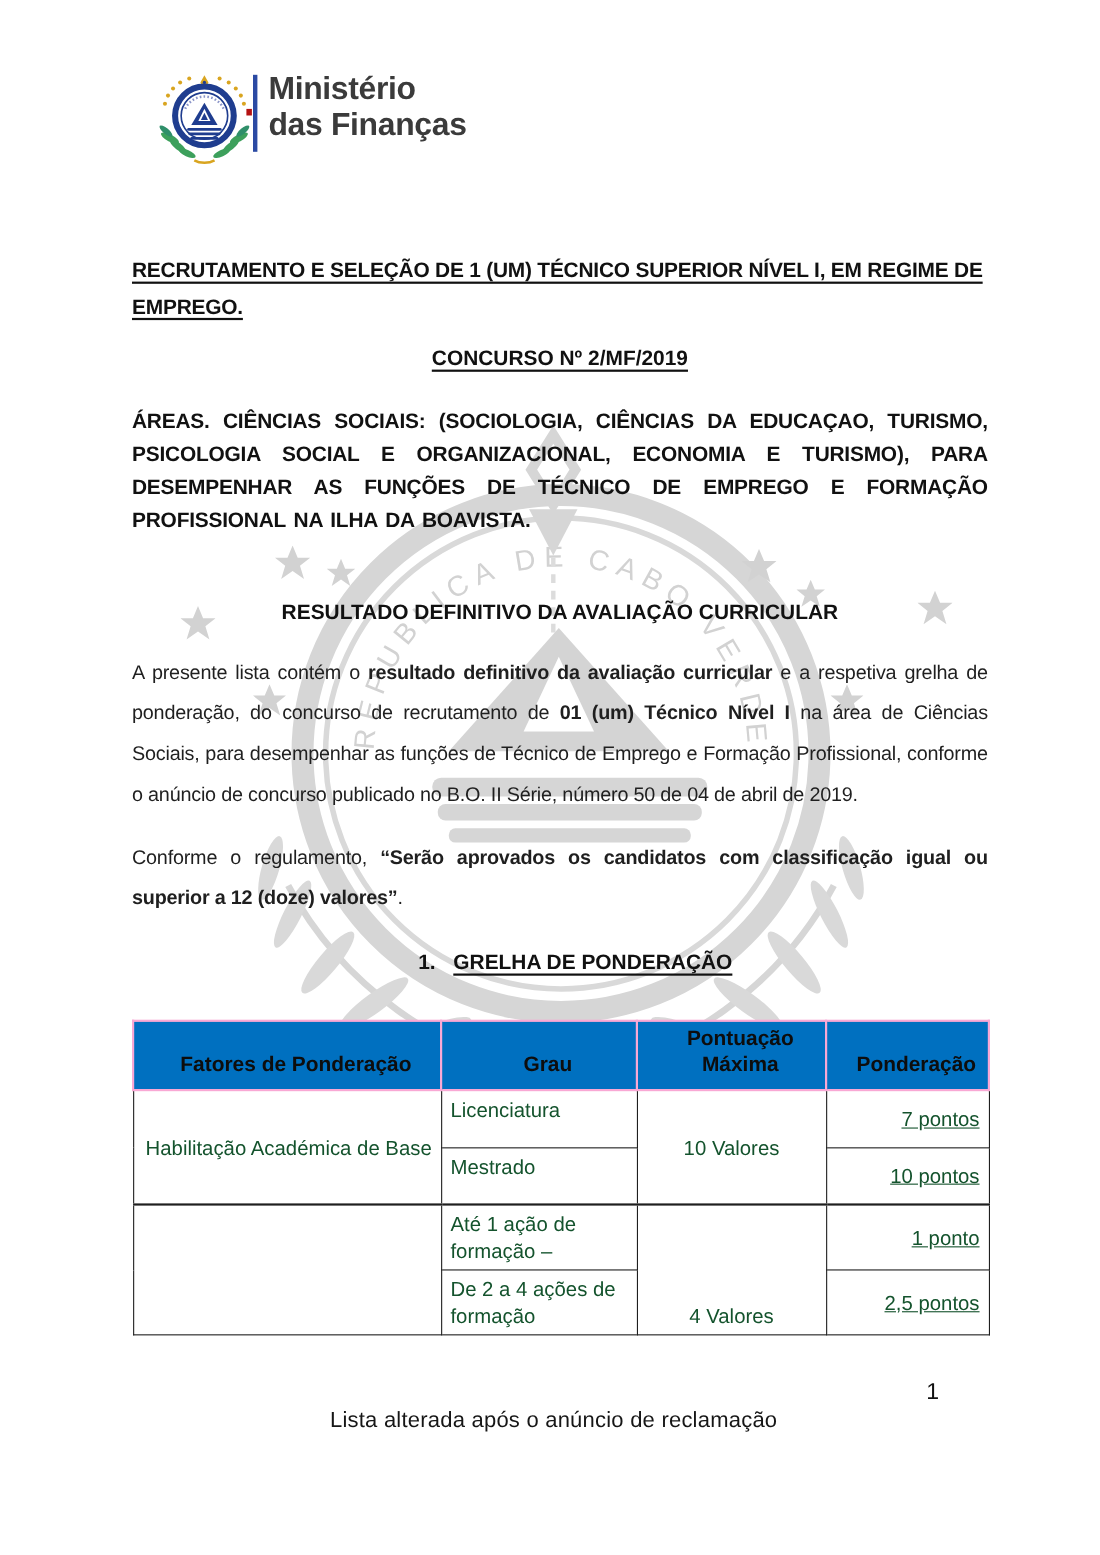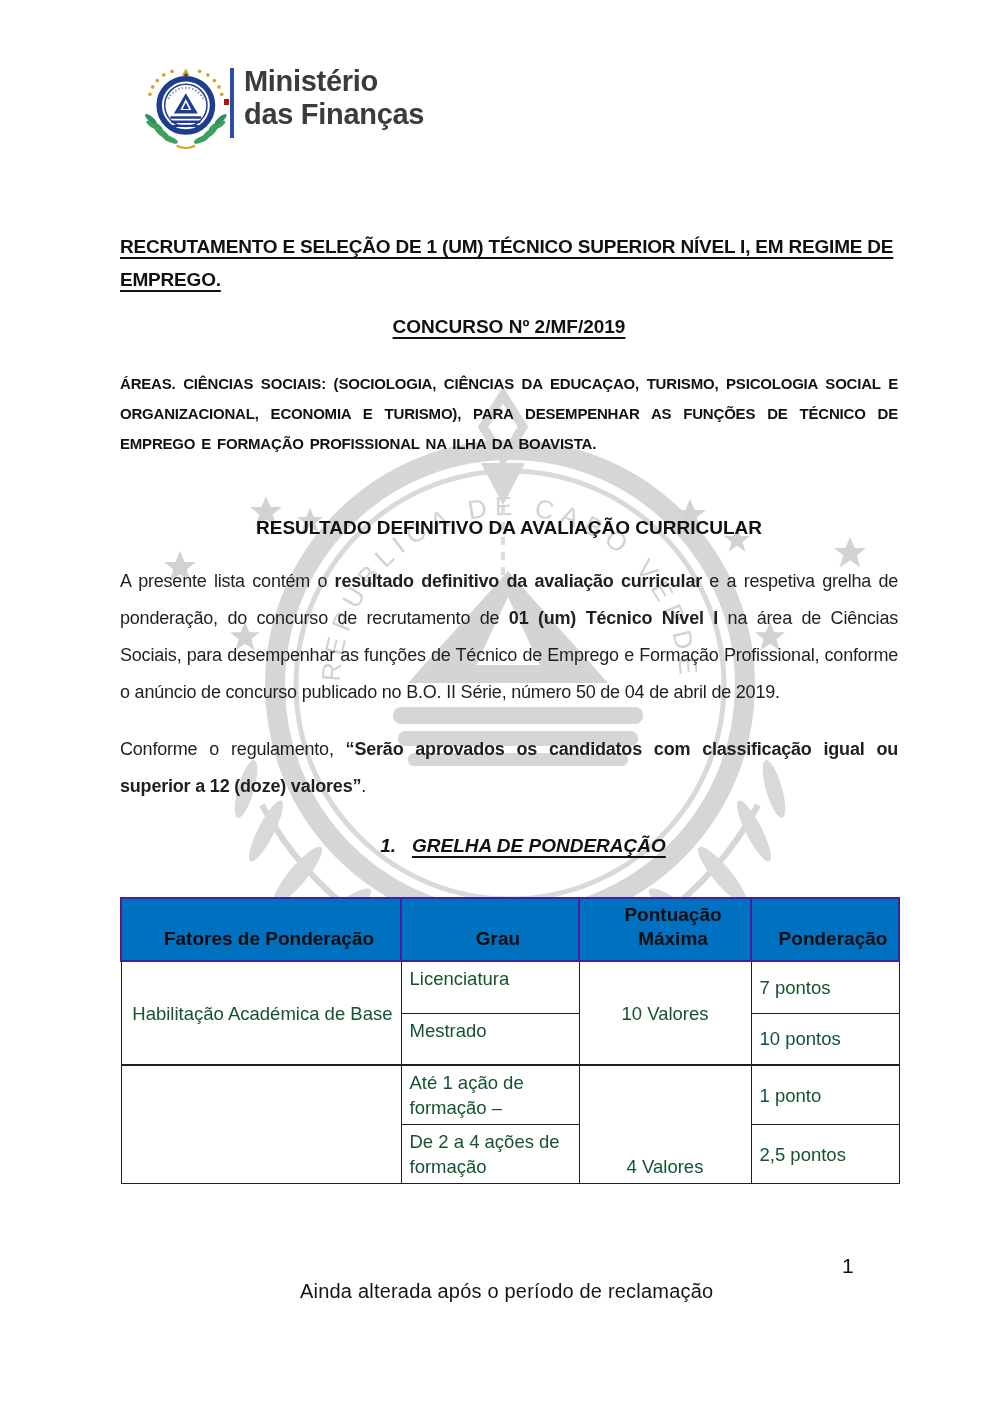--- a/index.html
+++ b/index.html
@@ -52,66 +52,65 @@
     margin:72px 0 0 0;
     font-weight:700;font-size:19px;line-height:33px;
     letter-spacing:-0.2px;color:#111;
   }
   .u{text-decoration:underline;text-decoration-thickness:2px;text-underline-offset:4px;}
   .concurso{
     margin:14px 0 0 0;text-align:center;font-weight:700;font-size:19px;line-height:33px;color:#111;
   }
   .areas{
     margin:26px 0 0 0;
-    font-weight:700;font-size:15px;line-height:30px;
+    font-weight:700;font-size:19px;line-height:30px;
     text-align:justify;letter-spacing:-0.2px;color:#111;
     word-spacing:2px;
   }
   .resultado{
     margin:54px 0 0 0;text-align:center;font-weight:700;font-size:19px;line-height:30px;color:#111;
   }
   .para{
     margin:20px 0 0 0;
     font-size:18px;line-height:37px;text-align:justify;
     letter-spacing:-0.2px;color:#1f1f1f;
   }
   .para b{letter-spacing:-0.2px;}
   .grelha{
     margin:26px 0 0 0;text-align:center;font-weight:700;font-size:19px;line-height:30px;color:#111;
     padding-left:28px;
-    font-style:italic;
   }
   .grelha .num{margin-right:16px;text-decoration:none;}
   
   table.grid{
     border-collapse:collapse;margin-top:36px;width:778px;table-layout:fixed;
     background:transparent;position:relative;z-index:1;
   }
   table.grid col.c1{width:280px;}
   table.grid col.c2{width:178px;}
   table.grid col.c3{width:172px;}
   table.grid col.c4{width:148px;}
   table.grid th{
     background:var(--table-header-blue,#0070C0);
     color:#0d0d0d;font-weight:700;font-size:19px;line-height:24px;
-    border:2px solid #4c1d95;
+    border:2px solid #f9a8d4;
     height:57px;box-sizing:border-box;
     vertical-align:bottom;text-align:center;padding:4px 8px 9px 24px;
   }
   table.grid td{
     border:1.5px solid #1f1f1f;
     font-size:18.5px;line-height:25px;color:#14532d;
     height:52px;box-sizing:border-box;
     padding:4px 8px;background:#fff;
   }
   td.factor{vertical-align:middle;text-align:right;padding-left:9px;}
   td.grau{vertical-align:top;text-align:left;padding-top:5px;}
   td.pont{vertical-align:middle;text-align:center;}
   td.pont.low{vertical-align:bottom;padding-bottom:4px;}
-  td.pond{vertical-align:middle;text-align:left;}
+  td.pond{vertical-align:middle;text-align:right;text-decoration:underline;}
   tr.row-sub td{border-top:1px solid #9a9a9a;}
   tr.row-group td{border-top:2px solid #1f1f1f;}
   
   .page-number{
     position:absolute;left:842px;top:1254px;z-index:1;
     font-size:21px;color:#111;
   }
   .footer-note{
     position:absolute;left:300px;top:1280px;z-index:1;
     font-size:20px;color:#161616;letter-spacing:0.2px;
@@ -298,15 +297,15 @@
         </tr>
         <tr class="row-sub">
           <td class="grau">De 2 a 4 ações de formação</td>
           <td class="pond">2,5 pontos</td>
         </tr>
       </tbody>
     </table>
   </main>
 
   <div class="page-number">1</div>
-  <div class="footer-note">Ainda alterada após o período de reclamação</div>
+  <div class="footer-note">Lista alterada após o anúncio de reclamação</div>
 
 </div>
 
 </body></html>

